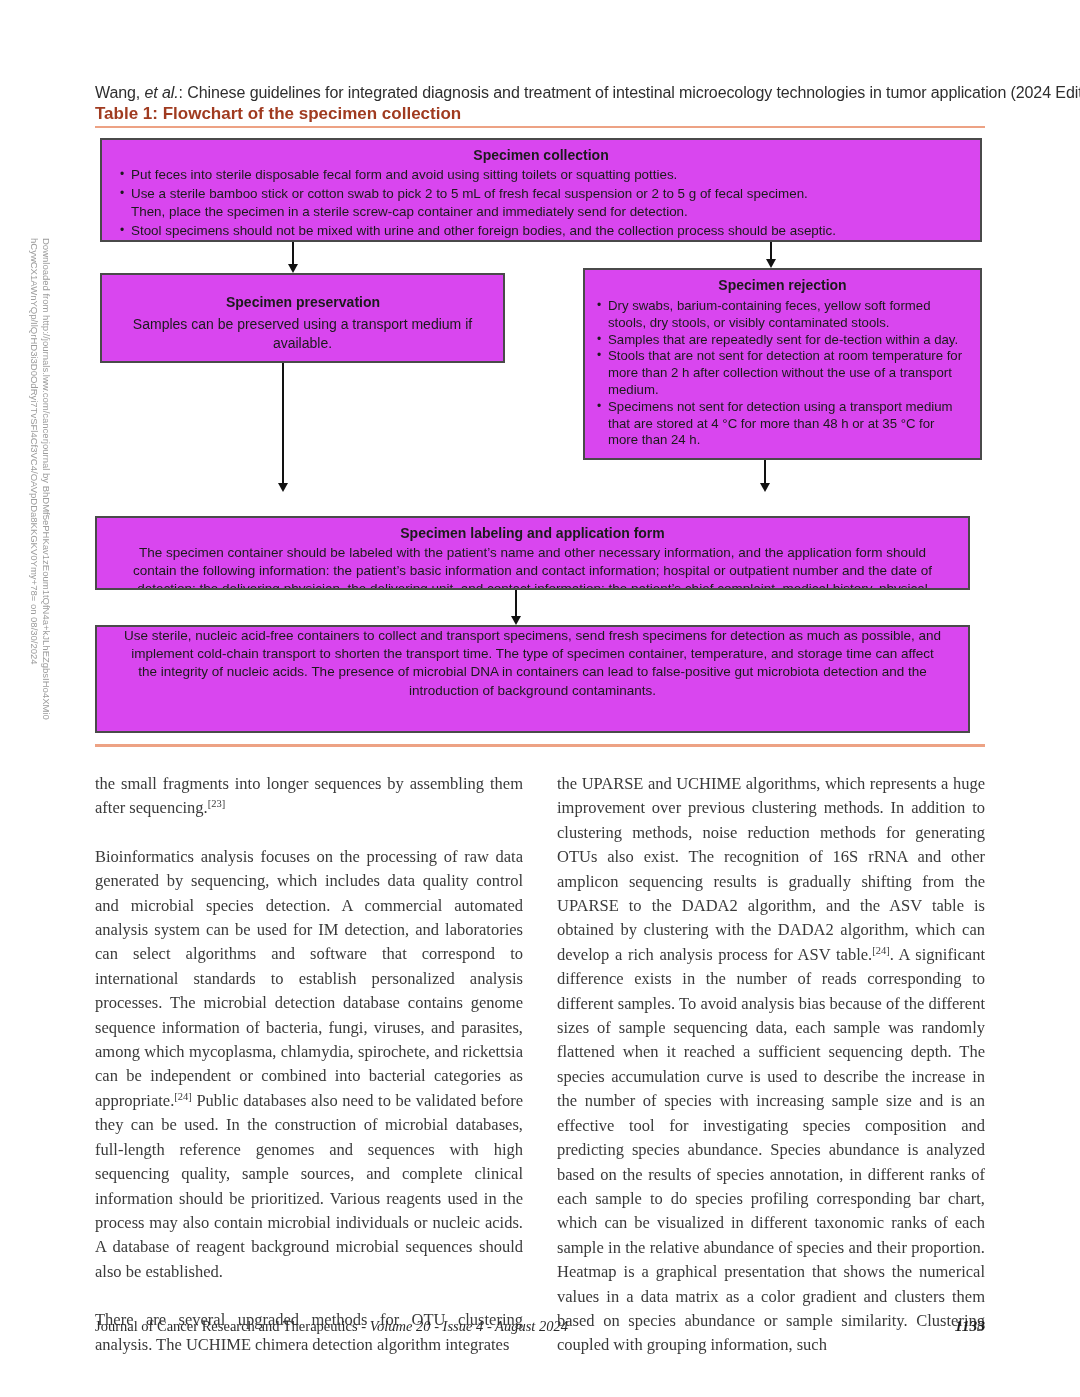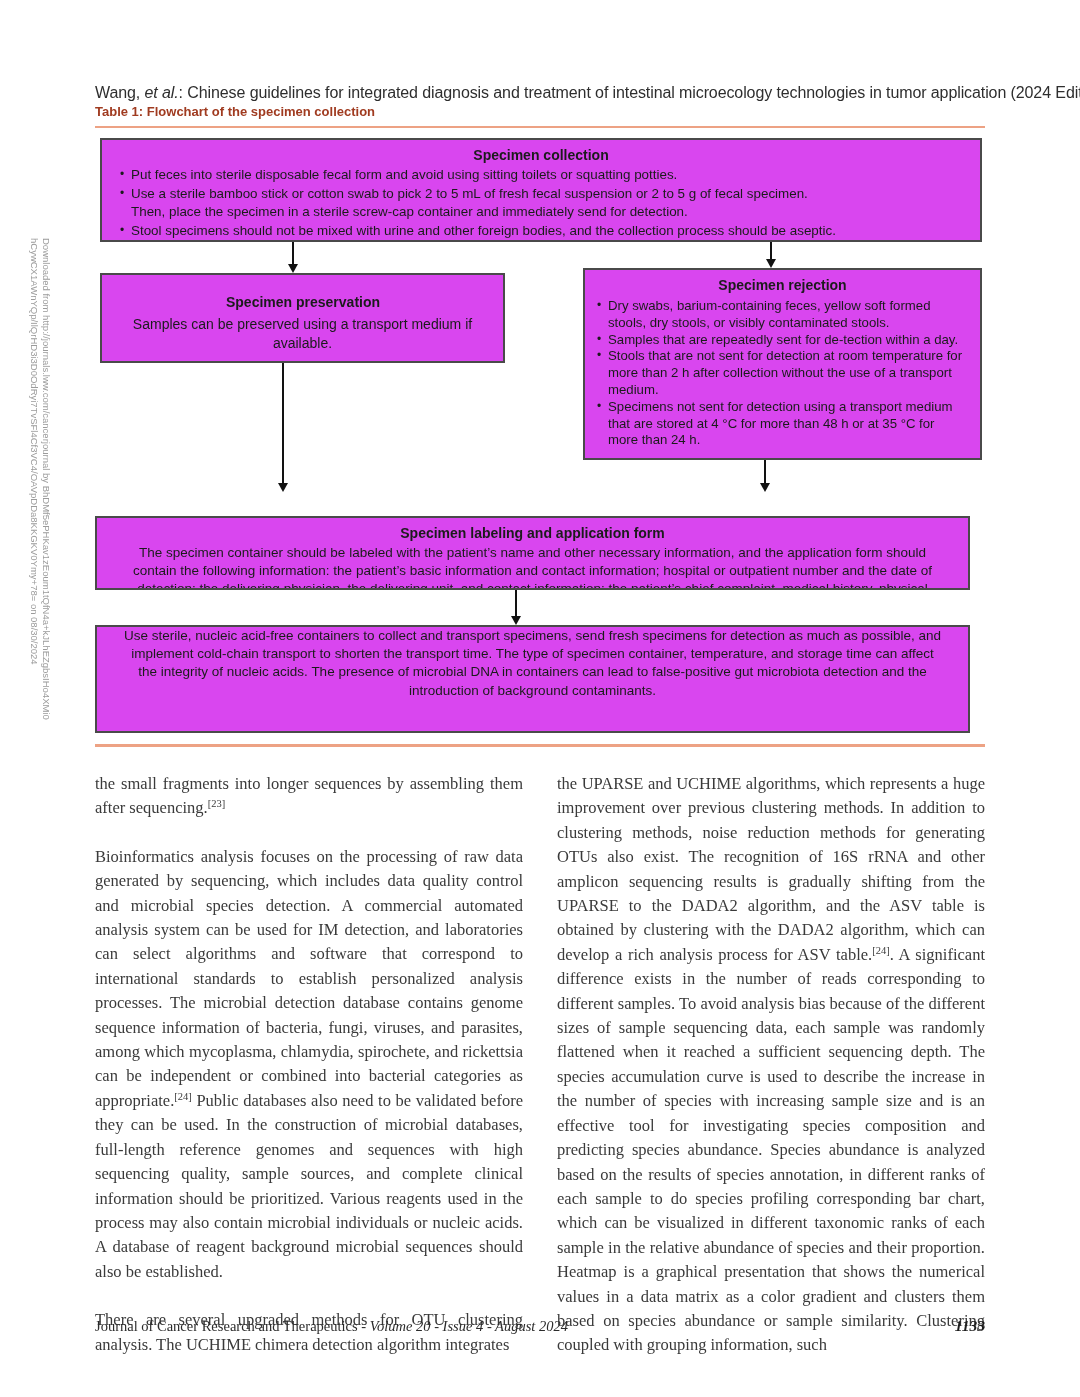--- a/index.html
+++ b/index.html
@@ -16,21 +16,21 @@
     font-family:"Liberation Sans",sans-serif;color:#1c1c1c;
   }
   
   .running-head{
     position:absolute;left:95px;top:71px;width:890px;
     font-size:16px;color:#2e2e2e;letter-spacing:-0.1px;white-space:nowrap;margin-top:13px;
   }
   .running-head .etal{font-style:italic;}
   .table-caption{
     position:absolute;left:95px;top:104px;width:890px;
-    font-size:13px;font-weight:bold;color:var(--accent);
+    font-size:17px;font-weight:bold;color:var(--accent);
   }
   .rule{position:absolute;left:95px;width:890px;background:var(--rule);}
   .rule-top{top:126px;height:2px;}
   .rule-bottom{top:744px;height:3px;}
 
   
   .flowchart{position:absolute;left:95px;top:130px;width:890px;height:614px;}
   .fbox{
     position:absolute;border:2px solid var(--box-border);background:#d946ef;
     color:#1b1b1b;overflow:hidden;

